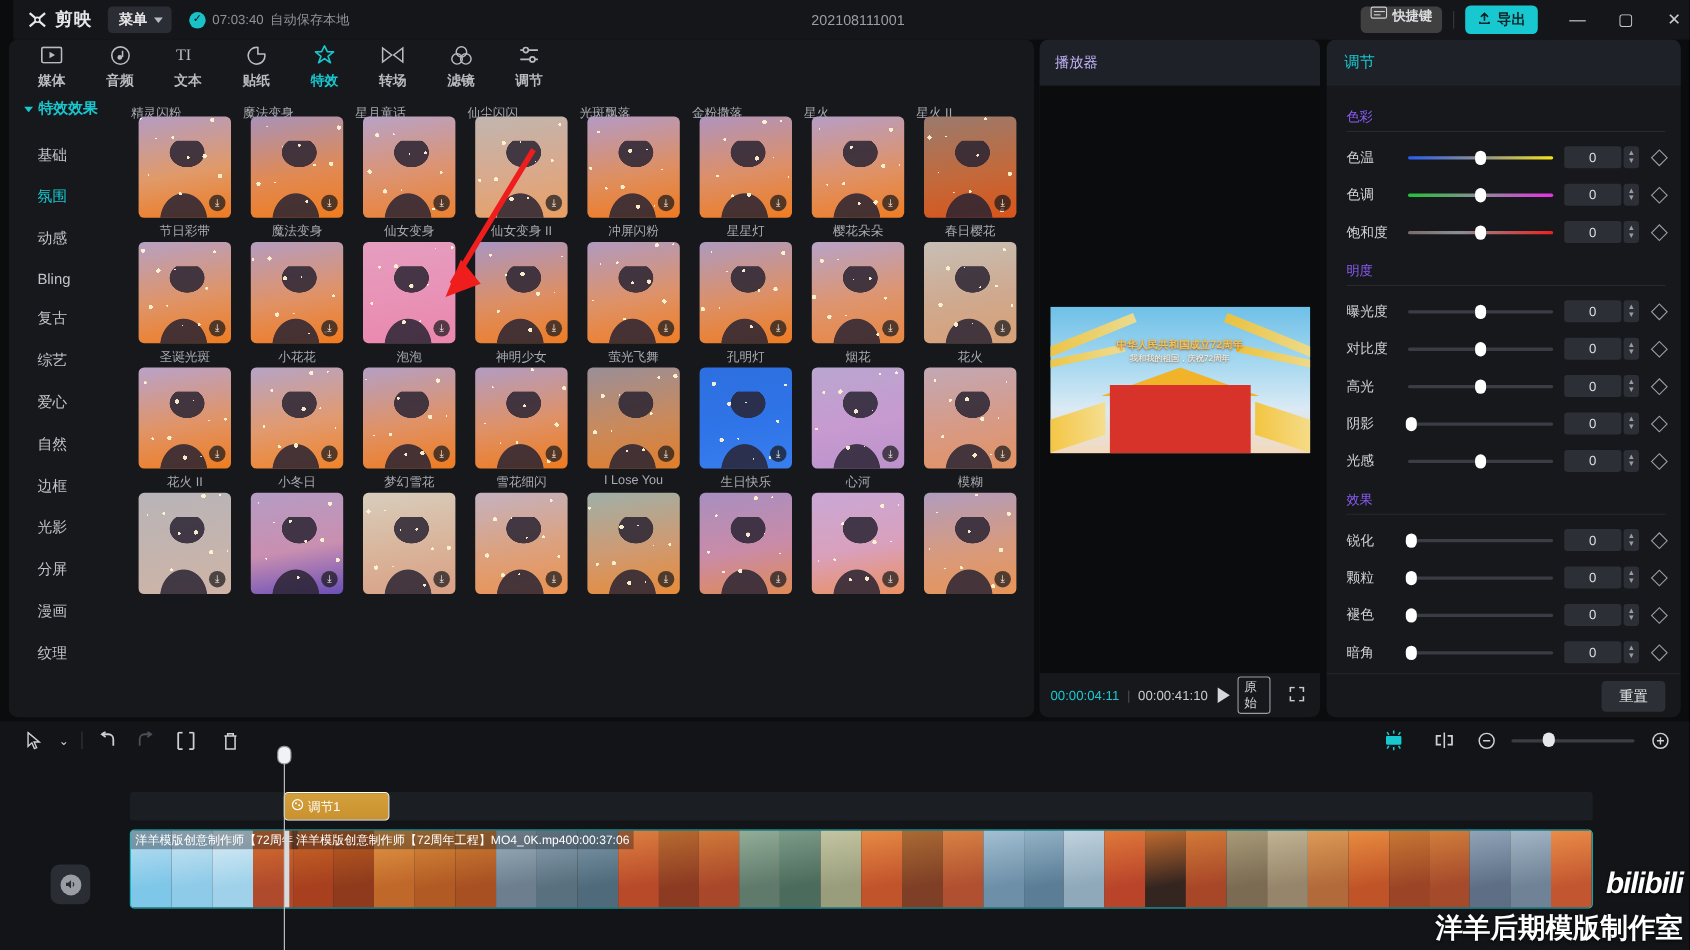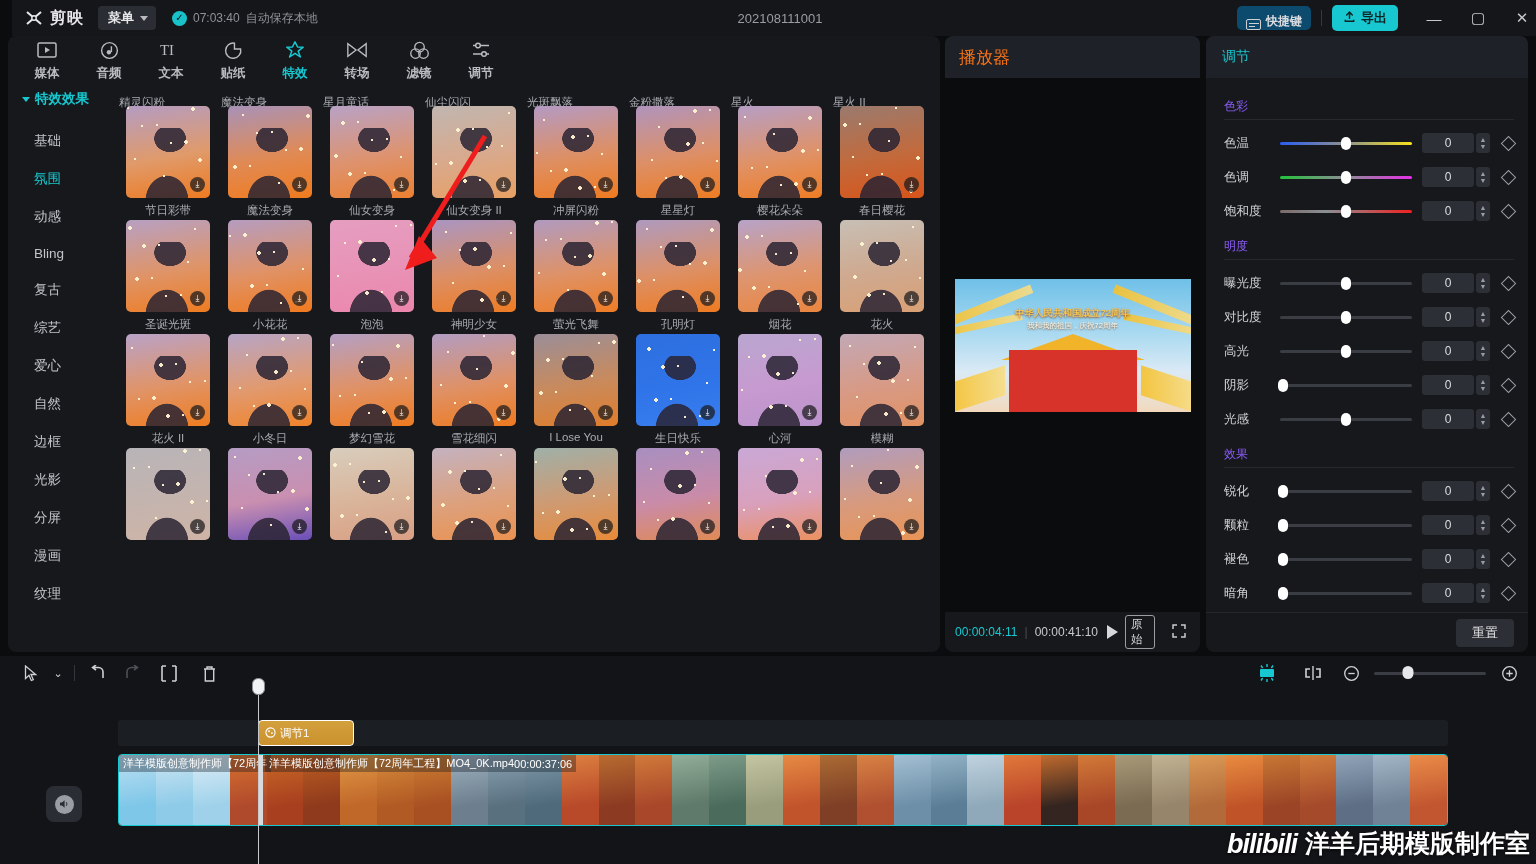--- a/index.html
+++ b/index.html
@@ -33,22 +33,22 @@
     color: #0e1013; font-size: 10px; line-height: 1;
   }
   .autosave-time { color: #8f9298; font-size: 12px; }
   .autosave-label { color: #8f9298; font-size: 12px; }
   .proj-title {
     position: absolute; left: 0; right: 0; text-align: center;
     color: #9a9da3; font-size: 13px; pointer-events: none;
   }
   .tb-right { margin-left: auto; display: flex; align-items: center; gap: 0; padding-right: 4px; }
   .shortcut-btn {
-    background: #0c4a6e; border-radius: 5px; height: 24px; padding: 0 9px;
-    display: flex; align-items: flex-end; gap: 5px; color: #dcdde0; font-size: 12px;
+    background: #404040; border-radius: 5px; height: 24px; padding: 0 9px;
+    display: flex; align-items: flex-start; gap: 5px; color: #dcdde0; font-size: 12px;
     font-weight: bold; cursor: pointer; margin-right: 10px;
   }
   .kbd-icon { width: 15px; height: 11px; border: 1.2px solid #cfd0d4; border-radius: 2px; position: relative; }
   .kbd-icon::before { content:""; position:absolute; left:2px; top:2.5px; width:10px; height:1.2px; background:#cfd0d4; }
   .kbd-icon::after { content:""; position:absolute; left:2px; top:6px; width:6px; height:1.2px; background:#cfd0d4; }
   .divider-v { width: 1px; height: 16px; background: #35383e; margin-right: 10px; }
   .export-btn {
     background: #18c8d0; border-radius: 5px; height: 26px; padding: 0 11px;
     display: flex; align-items: center; gap: 5px; color: #0d2326; font-size: 13px;
     font-weight: bold; cursor: pointer; margin-right: 14px;
@@ -112,21 +112,21 @@
   .cell-label { color: #a9abb1; font-size: 11.5px; margin-top: 5px; white-space: nowrap; overflow: hidden; max-width: 96px; }
 
   .redarrow { position: absolute; left: 282px; top: 48px; width: 110px; height: 155px; pointer-events: none; z-index: 30; }
 
   
   .player {
     position: absolute; left: 945px; top: 0; width: 255px; height: 616px;
     background: #16181c; border-radius: 8px; overflow: hidden;
   }
   .player-head { height: 42px; background: #1e2127; display: flex; align-items: center; padding-left: 14px; }
-  .player-head span { color: #f97316; font-size: 17px; }
+  .player-head span { color: #c4b5fd; font-size: 13px; }
   .player-stage { position: absolute; left: 0; top: 42px; right: 0; bottom: 40px; background: #0b0c0e; display: flex; align-items: center; justify-content: center; }
   .video {
     width: 236px; height: 133px; position: relative; overflow: hidden;
     background: linear-gradient(180deg,#6fc0e8 0%,#a8d9f0 40%,#dbeaf5 70%,#f2d9bd 100%);
   }
   .v-ray { position:absolute; background:linear-gradient(90deg,#f5c12e,#f7dd86); opacity:.9; }
   .v-gate {
     position:absolute; left:50%; bottom:0; transform:translateX(-50%);
     width:128px; height:62px; background:#d8332b;
   }
@@ -209,21 +209,21 @@
   .mute-btn {
     position:absolute; left:46px; top:72px; width:36px; height:36px; border-radius:8px;
     background:#2a2d33; display:flex; align-items:center; justify-content:center; cursor:pointer;
   }
   .mute-circ { width:19px;height:19px;border-radius:50%;background:#9a9da3;display:flex;align-items:center;justify-content:center;color:#2a2d33;font-size:10px; }
 
   .playhead { position:absolute; left:258px; top:34px; width:1px; height:174px; background:#c9cace; z-index:20; }
   .ph-grip { position:absolute; left:-6px; top:-12px; width:13px; height:17px; border-radius:6px; background:#f1f2f4; border:1px solid #8a8d93; }
 
   
-  .wm { position:absolute; right:6px; bottom:4px; display:flex; align-items:flex-end; gap:8px; z-index:40; }
+  .wm { position:absolute; right:6px; bottom:4px; display:flex; align-items:flex-end; gap:8px; z-index:40;flex-direction:column; }
   .wm-logo { color:#fff; font-size:27px; font-weight:bold; font-style:italic; letter-spacing:-1px; text-shadow:0 1px 3px rgba(0,0,0,.8); }
   .wm-text { color:#fff; font-size:25px; font-weight:bold; text-shadow:0 1px 3px rgba(0,0,0,.8); }
 </style>
 </head>
 <body>
 
 <div class="app">
 
   <div class="titlebar">
     <div class="logo-wrap">

